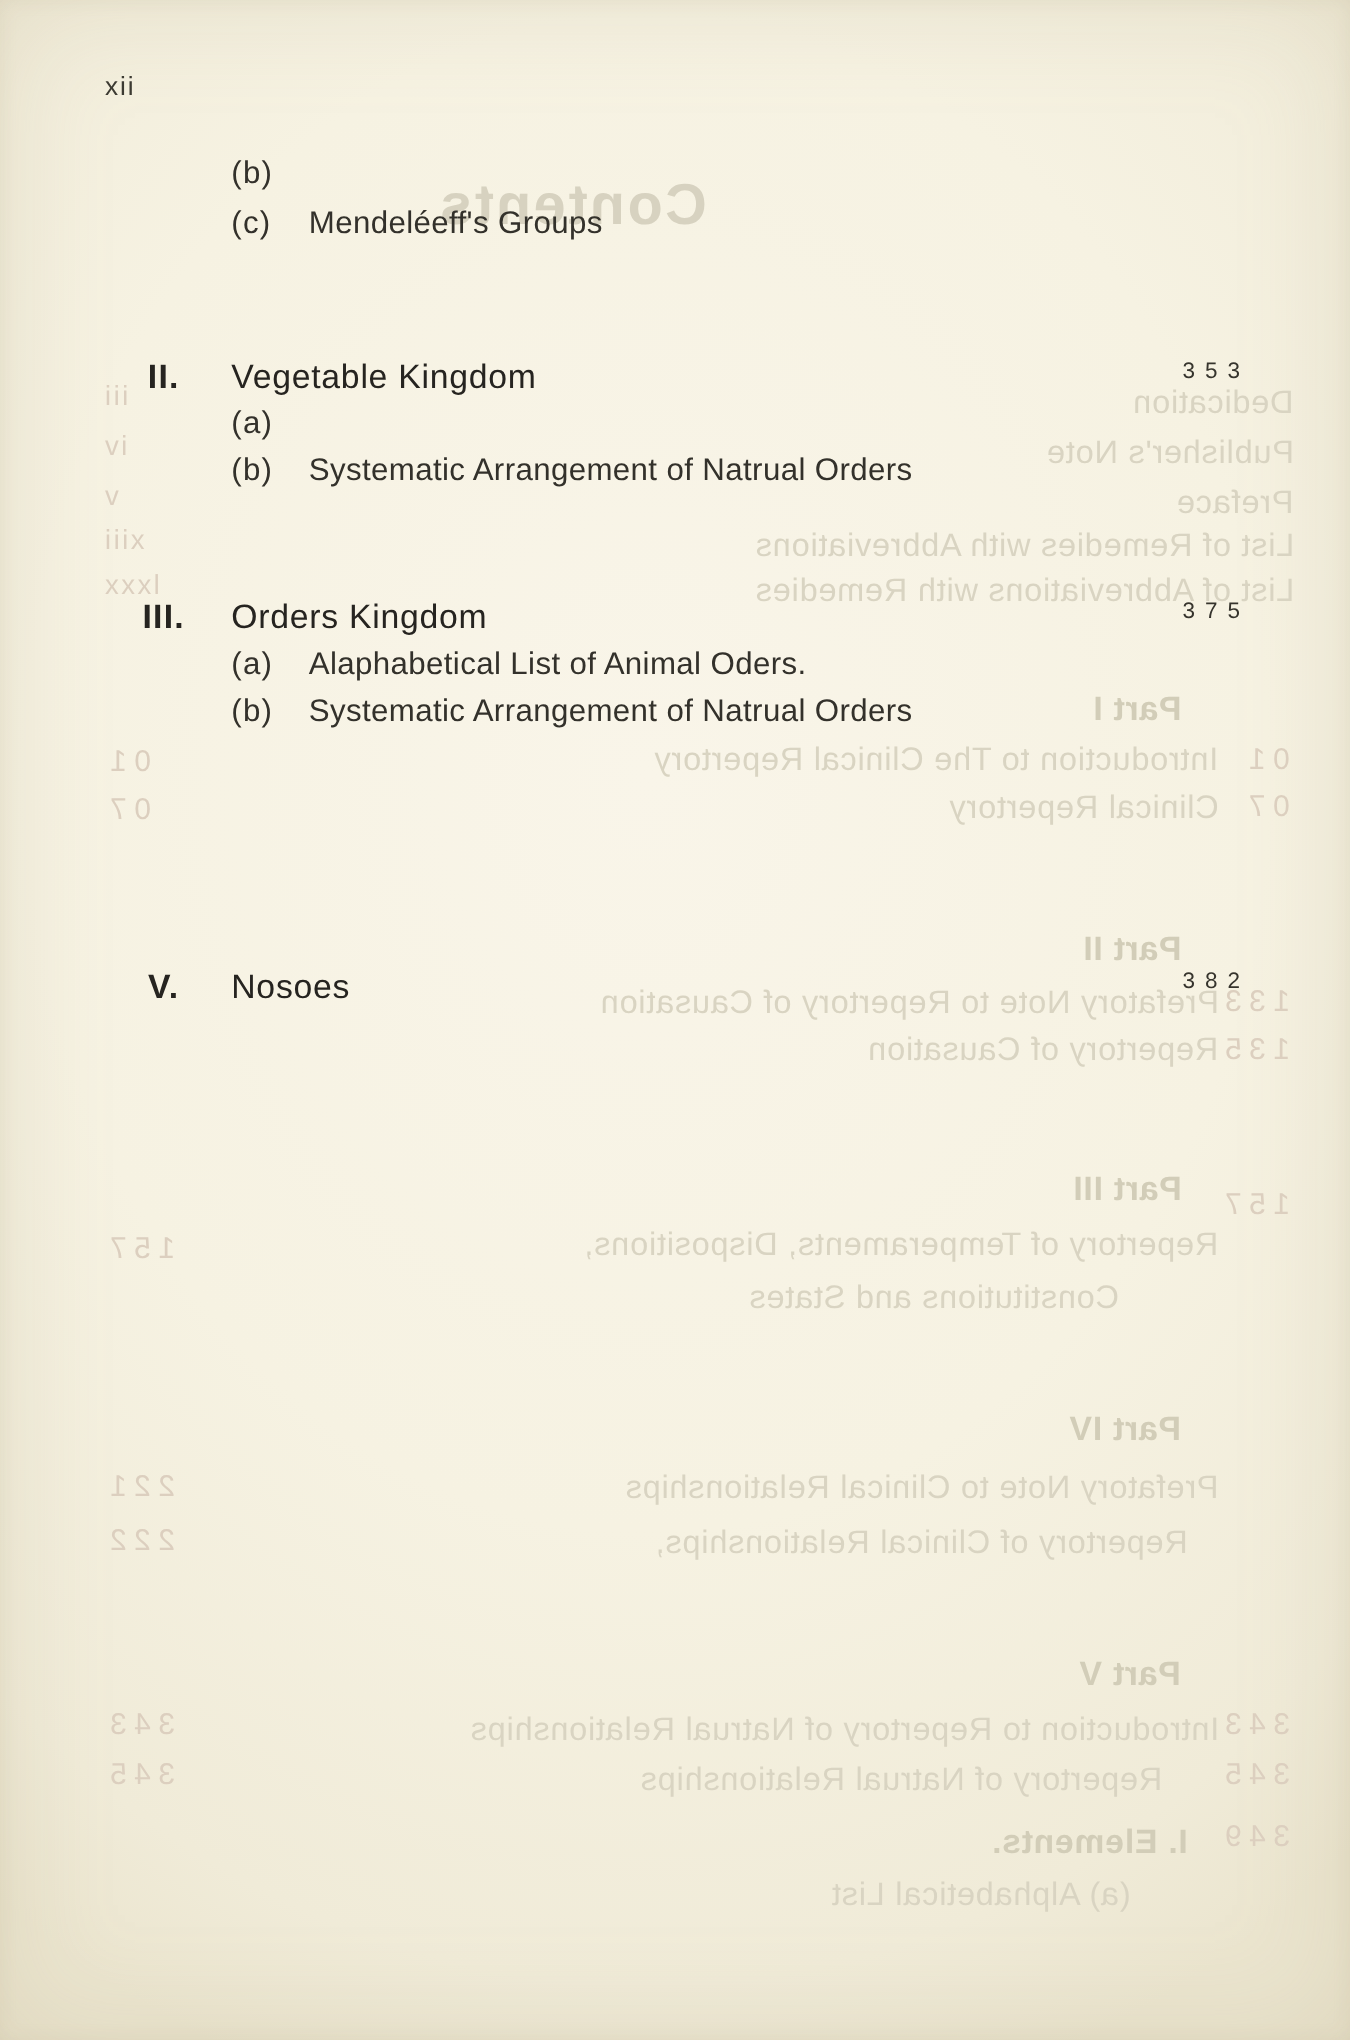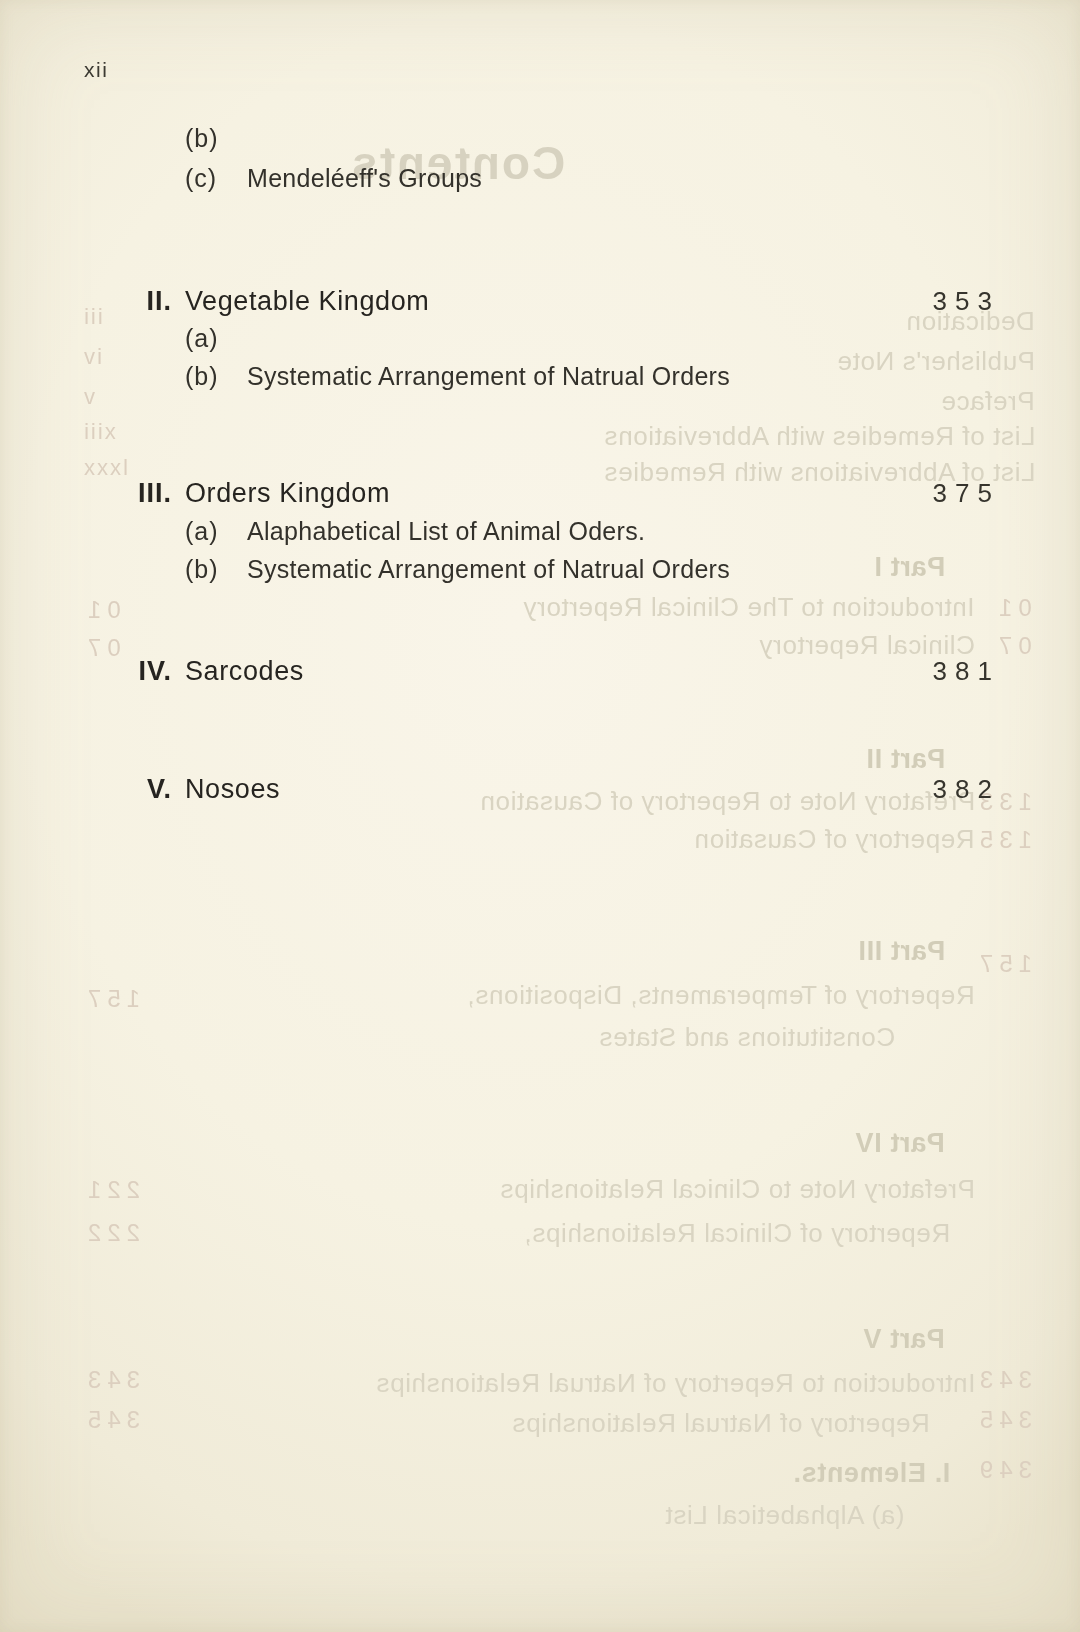--- a/index.html
+++ b/index.html
@@ -29,31 +29,31 @@
   .ghost.title{font-weight:bold;color:#d7d2c0;font-size:46px;letter-spacing:2px;}
   .ghost-num{color:#dccfbf;letter-spacing:6px;font-size:24px;}
   .ghost-num.roman{font-size:22px;letter-spacing:2px;}
   
   .folio{
     position:absolute;left:84px;top:58px;
     font-size:21px;letter-spacing:1.5px;color:#3c3a32;text-align:right;
   }
   .row{position:absolute;left:0;top:0;width:100%;height:34px;}
   .row .numeral{
-    position:absolute;left:118px;width:54px;text-align:right;
+    position:absolute;left:104px;width:54px;text-align:center;
     font-weight:bold;font-size:27px;color:#262420;letter-spacing:1px;
   }
   .row .title{
     position:absolute;left:185px;
     font-weight:normal;font-size:27px;color:#262420;letter-spacing:0.6px;
     white-space:nowrap;
   }
   .row .pagenum{
     position:absolute;right:88px;margin-right:-8px;
-    font-size:26px;letter-spacing:8px;color:#36342d;
+    font-size:18px;letter-spacing:8px;color:#36342d;
     white-space:nowrap;
   }
   .sub .label, .intro .label{
     position:absolute;left:185px;width:52px;
     font-size:25px;color:#33312b;letter-spacing:1px;
   }
   .sub .text, .intro .text{
     position:absolute;left:247px;
     font-size:25px;color:#33312b;letter-spacing:0.3px;
     white-space:nowrap;
@@ -140,25 +140,20 @@
   </div>
   <div class="row sub" style="top:517px">
     <span class="label">(a)</span>
     <span class="text">Alaphabetical List of Animal Oders.</span>
   </div>
   <div class="row sub" style="top:555px">
     <span class="label">(b)</span>
     <span class="text">Systematic Arrangement of Natrual Orders</span>
   </div>
 
-  <div class="row" style="top:656px">
-    <span class="numeral">IV.</span>
-    <span class="title">Sarcodes</span>
-    <span class="pagenum">381</span>
-  </div>
 
   <div class="row" style="top:774px">
     <span class="numeral">V.</span>
     <span class="title">Nosoes</span>
     <span class="pagenum">382</span>
   </div>
 
 </div>
 
 </body></html>

